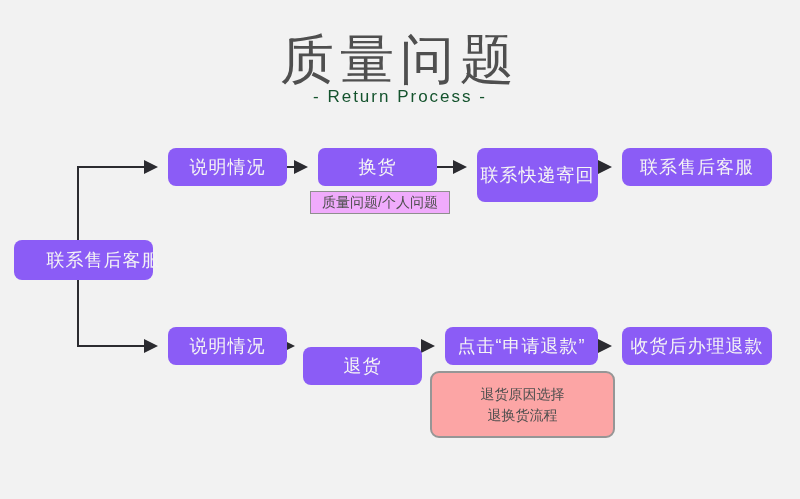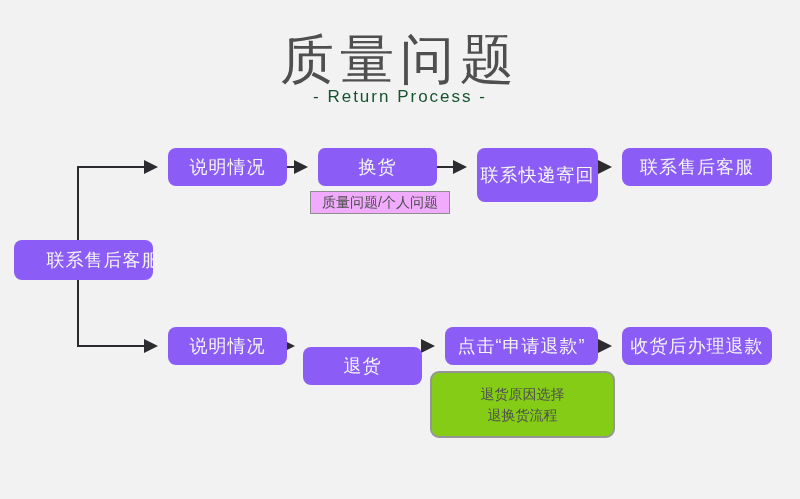--- a/index.html
+++ b/index.html
@@ -82,21 +82,21 @@
   }
   .t-exchange { left: 310px; top: 191px; width: 140px; height: 23px; }
 
   .note {
     position: absolute;
     z-index: 2;
     left: 430px; top: 371px;
     width: 185px; height: 67px;
     border: 2px solid #969696;
     border-radius: 9px;
-    background: #84cc16;
+    background: #fca5a5;
     color: #4f4f4f;
     font-size: 14px;
     line-height: 21px;
     text-align: center;
     display: flex;
     flex-direction: column;
     justify-content: center;
   }
 </style>
 </head>

